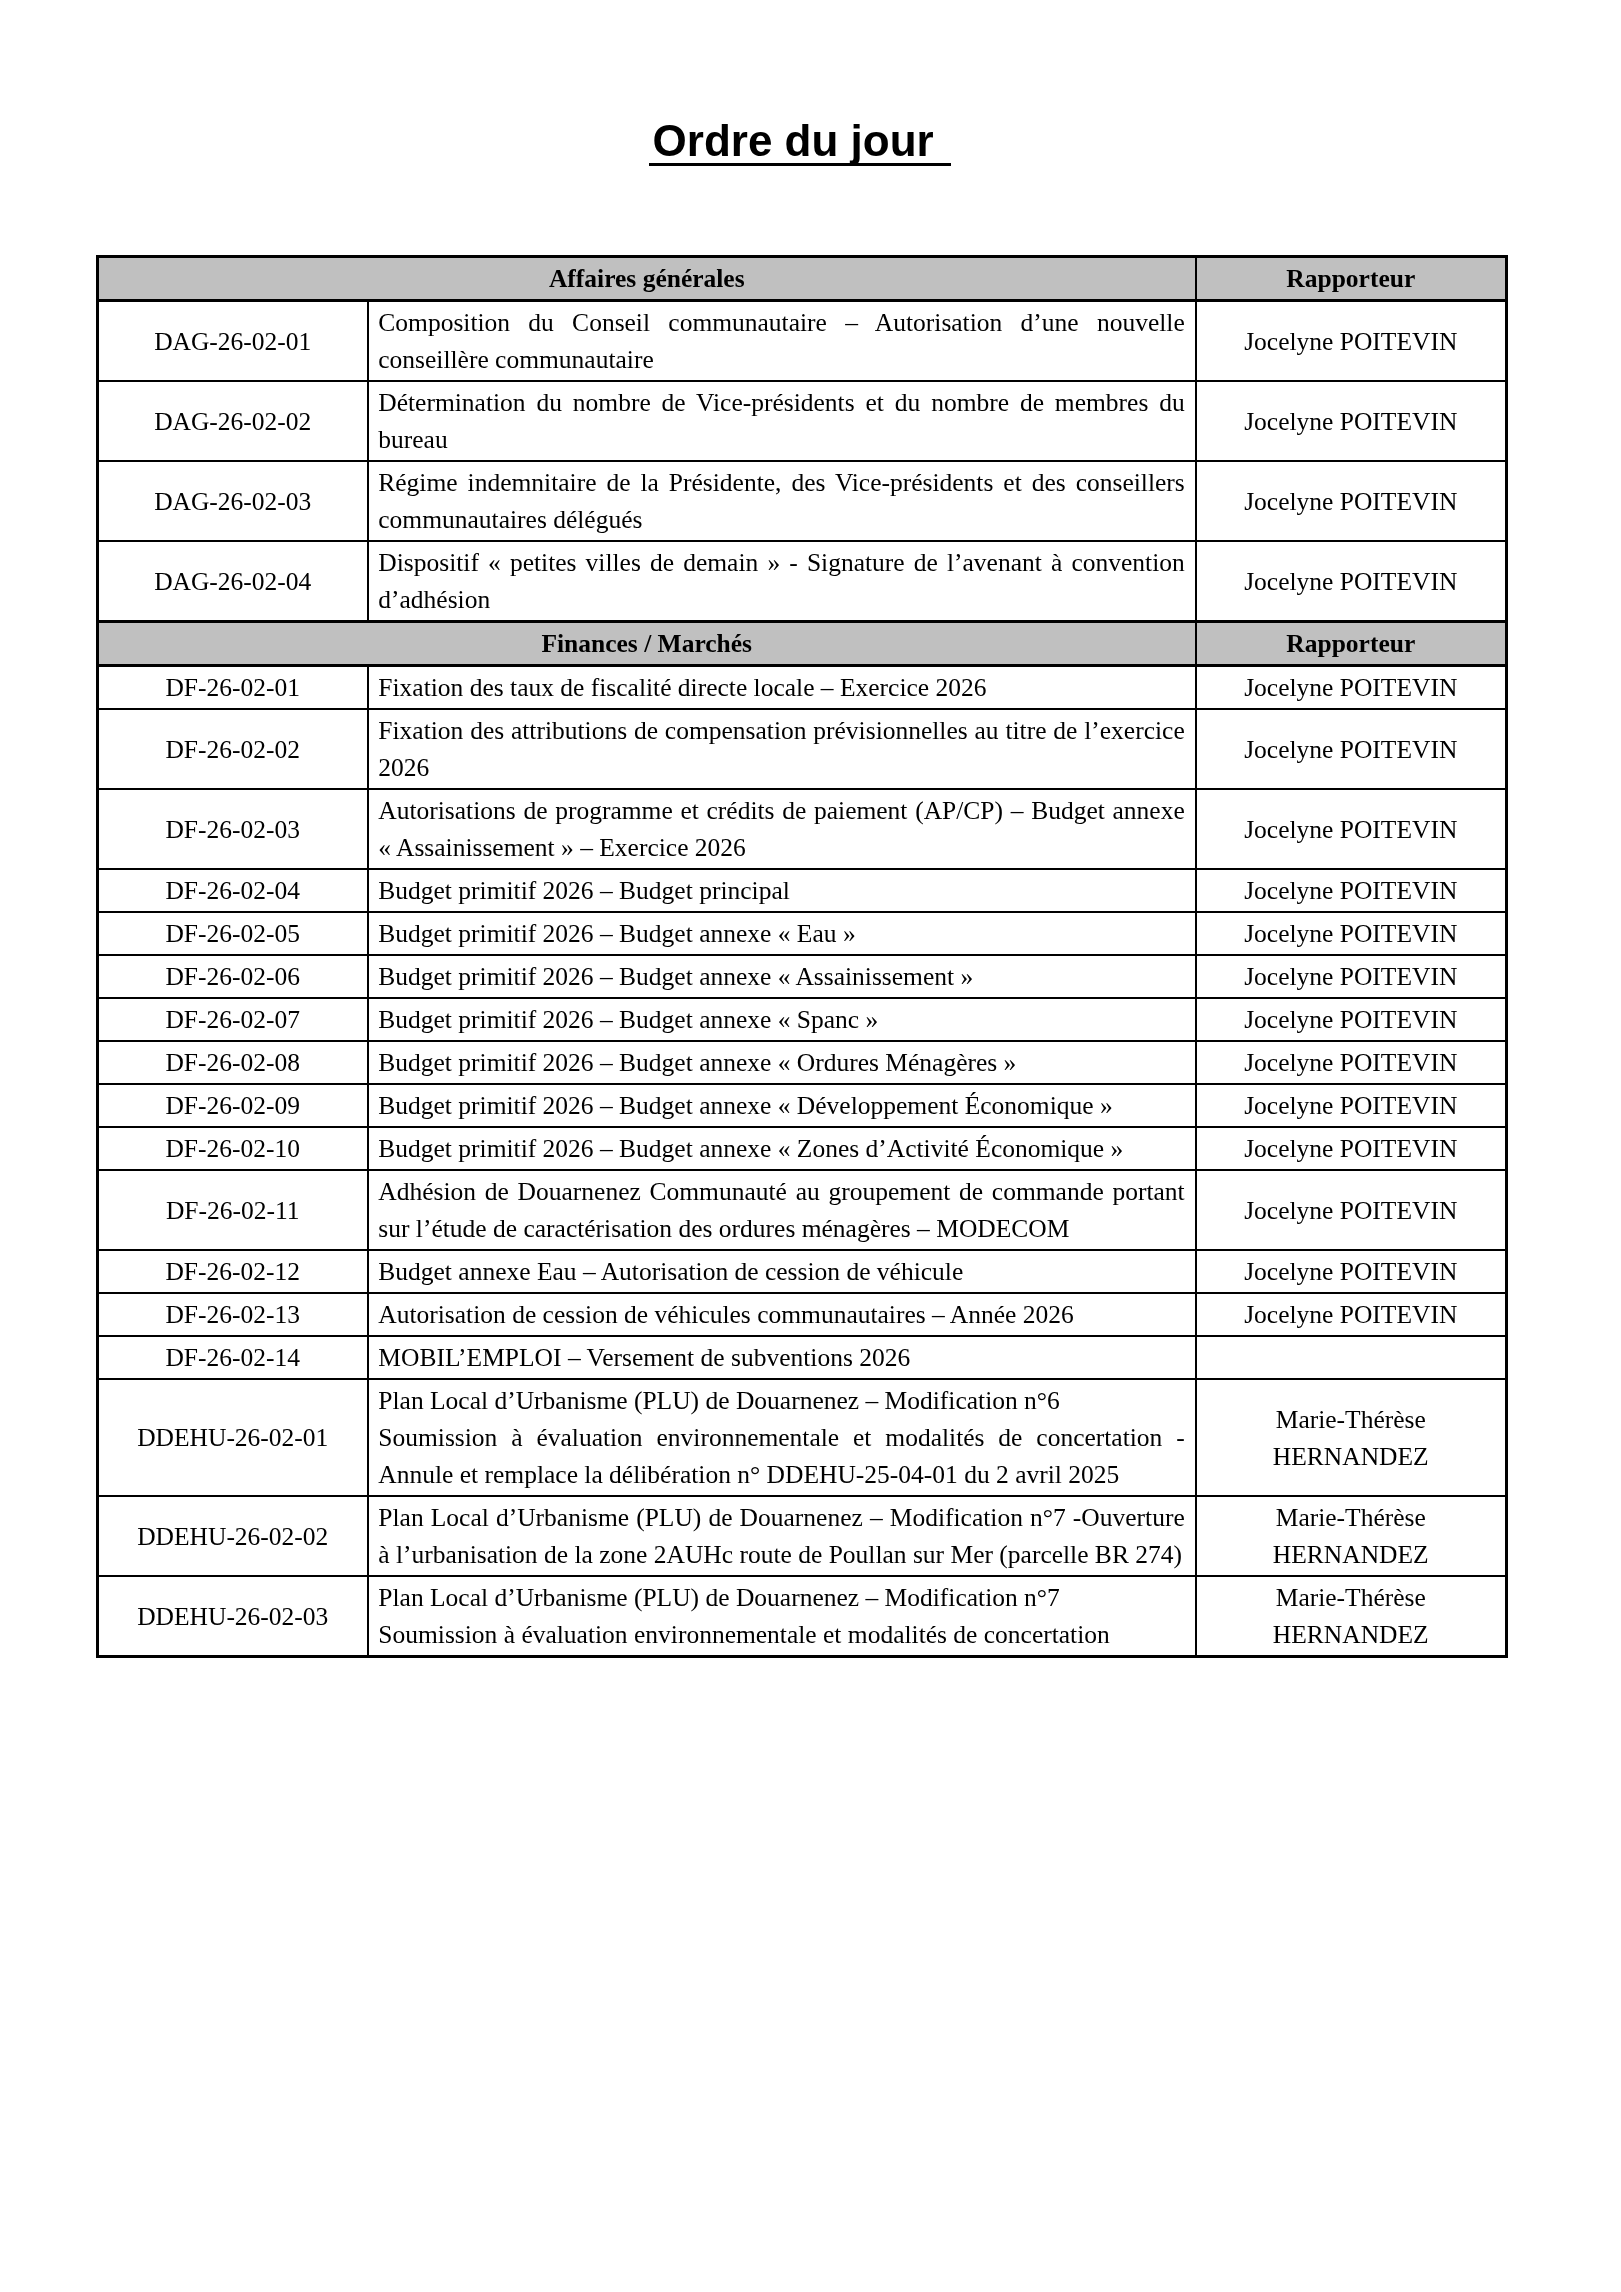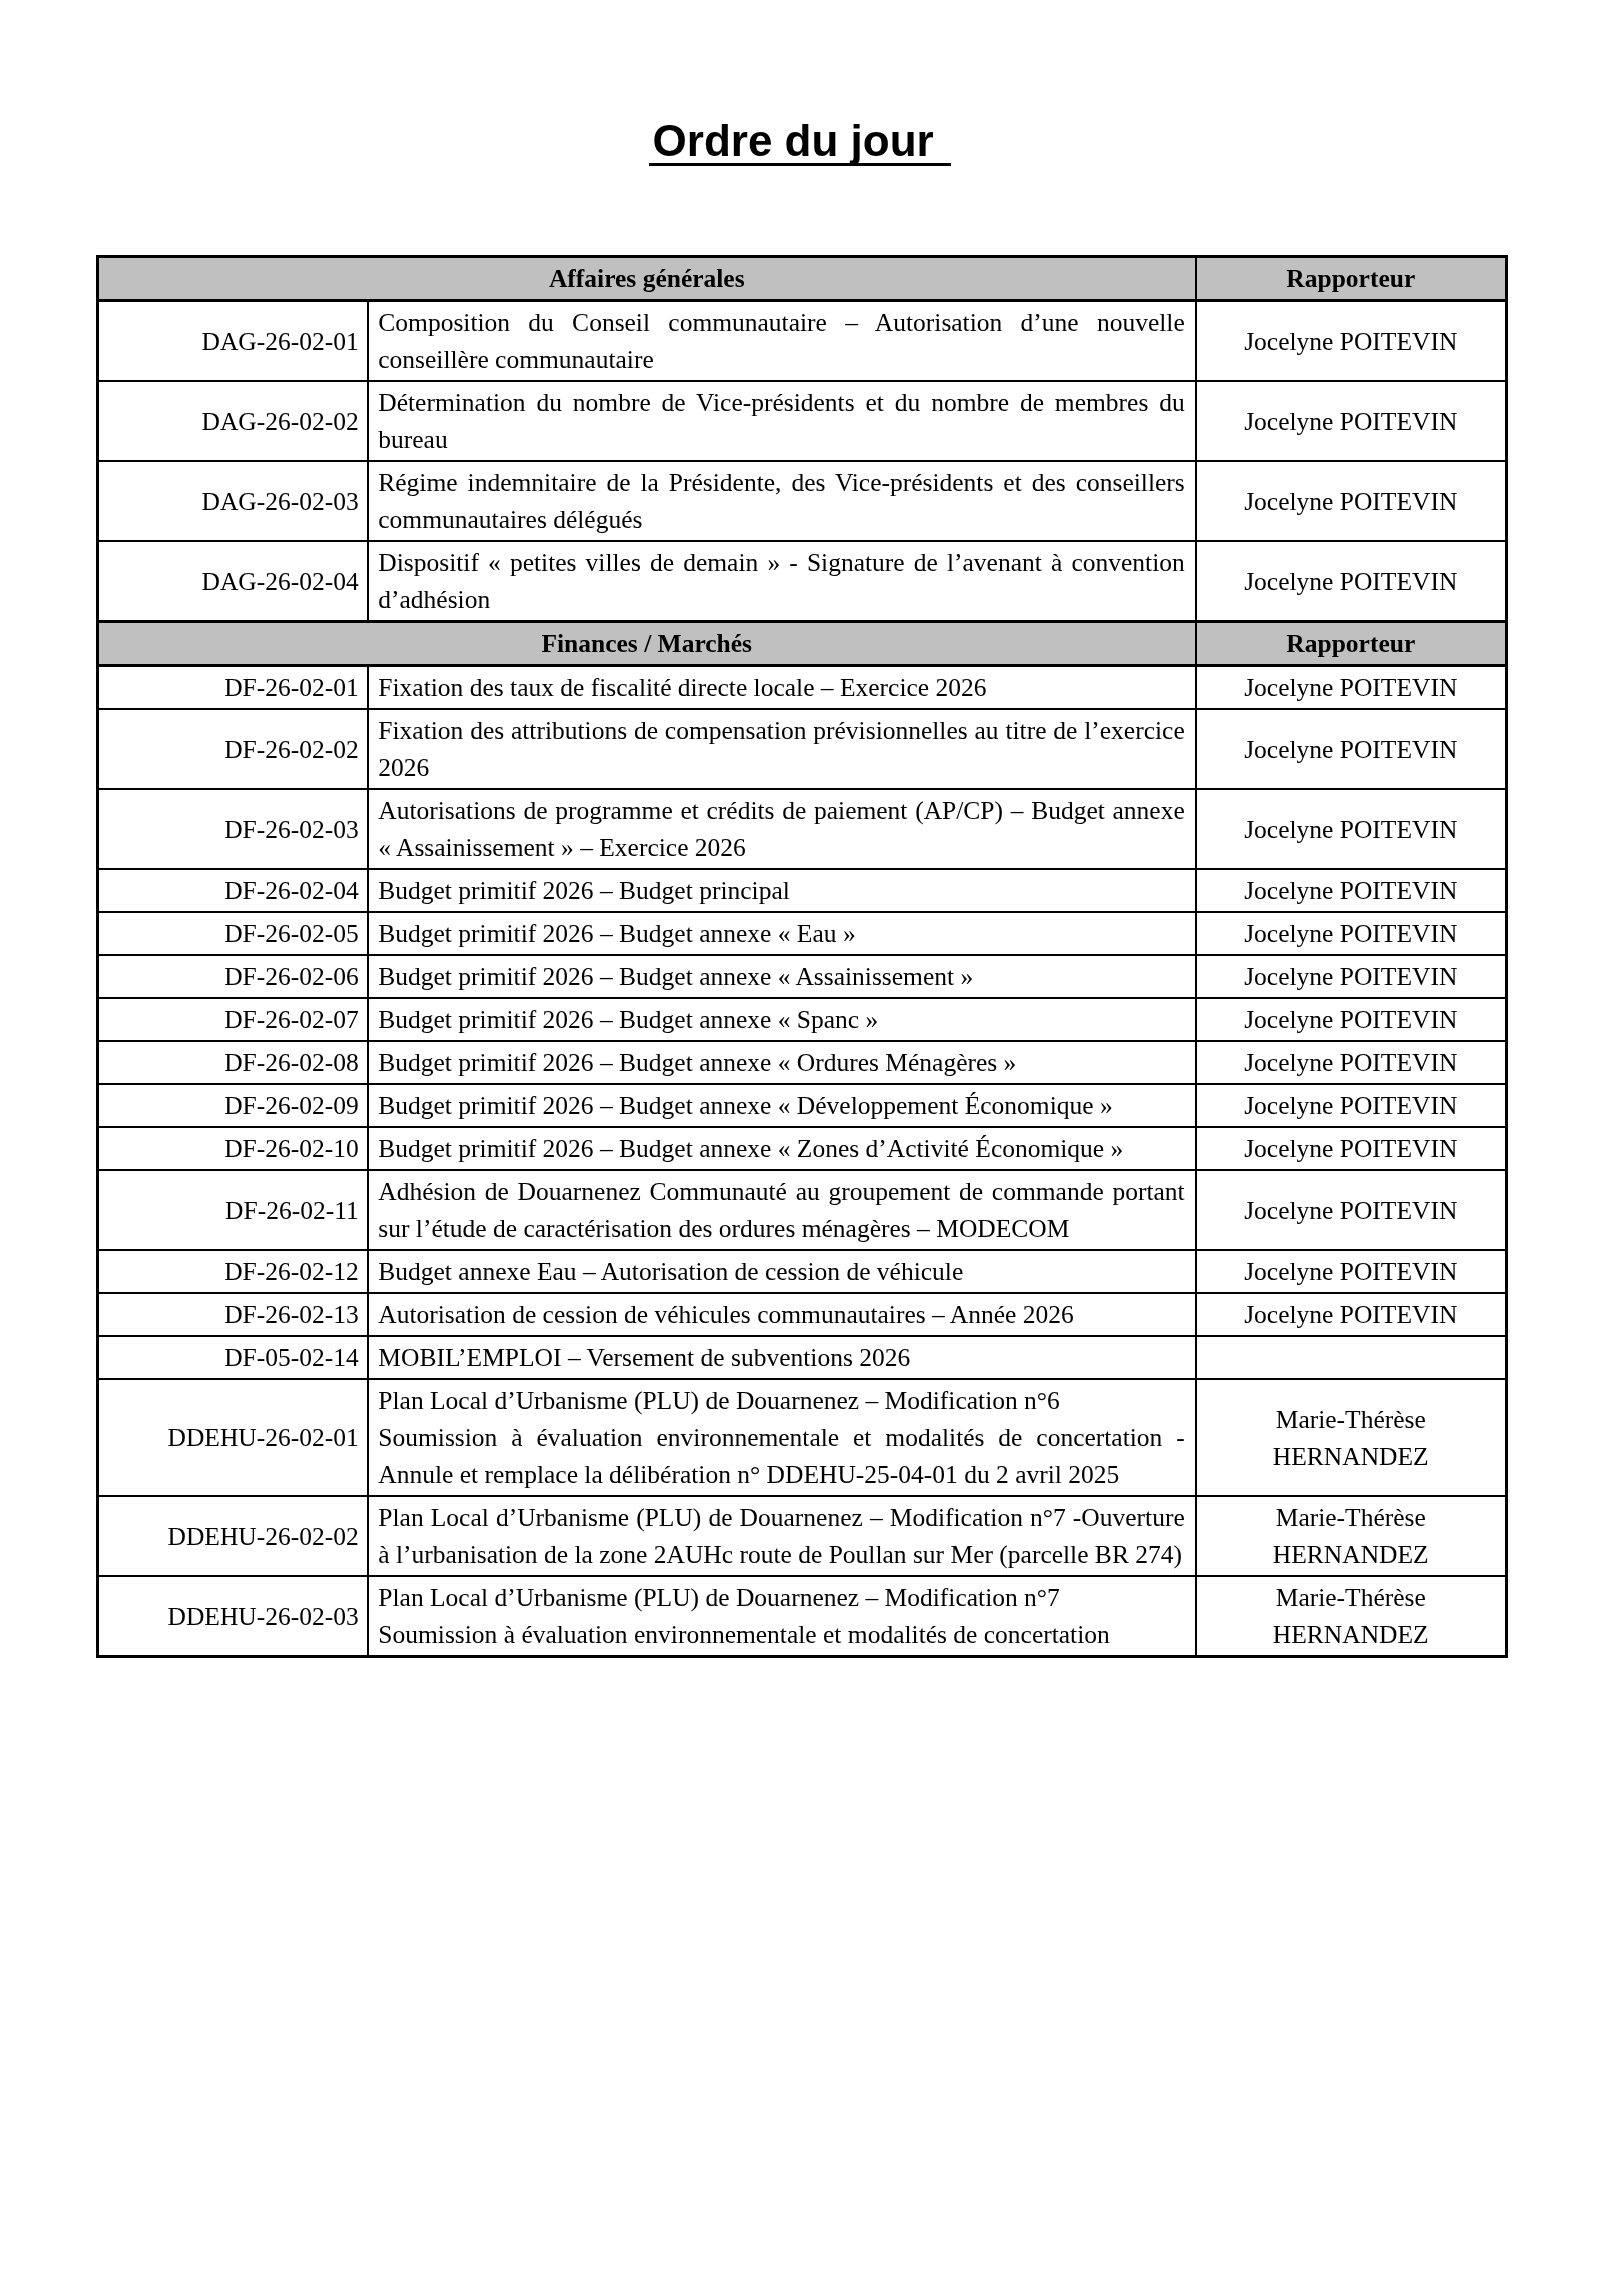--- a/index.html
+++ b/index.html
@@ -51,21 +51,21 @@
     padding: 2px 7.8px;
     overflow: hidden;
   }
   tr.section-row td {
     background: #c0c0c0;
     font-weight: bold;
     text-align: center;
     border-top-width: 3.9px;
     border-bottom-width: 3.9px;
   }
-  td.code { text-align: right; margin-top: 8px; }
+  td.code { text-align: center; margin-top: 8px; }
   td.desc {
     text-align: justify;
     white-space: pre-line;
     padding: 2px 9.8px;
   }
   td.rapp {
     text-align: center;
     white-space: pre-line;
   }
 </style>
@@ -170,21 +170,21 @@
         <td class="code">DF-26-02-12</td>
         <td class="desc">Budget annexe Eau – Autorisation de cession de véhicule</td>
         <td class="rapp">Jocelyne POITEVIN</td>
       </tr>
       <tr>
         <td class="code">DF-26-02-13</td>
         <td class="desc">Autorisation de cession de véhicules communautaires – Année 2026</td>
         <td class="rapp">Jocelyne POITEVIN</td>
       </tr>
       <tr>
-        <td class="code">DF-05-02-14</td>
+        <td class="code">DF-26-02-14</td>
         <td class="desc">MOBIL’EMPLOI – Versement de subventions 2026</td>
         <td class="rapp"></td>
       </tr>
       <tr>
         <td class="code">DDEHU-26-02-01</td>
         <td class="desc">Plan Local d’Urbanisme (PLU) de Douarnenez – Modification n°6
 Soumission à évaluation environnementale et modalités de concertation - Annule et remplace la délibération n° DDEHU-25-04-01 du 2 avril 2025</td>
         <td class="rapp">Marie-Thérèse
 HERNANDEZ</td>
       </tr>

